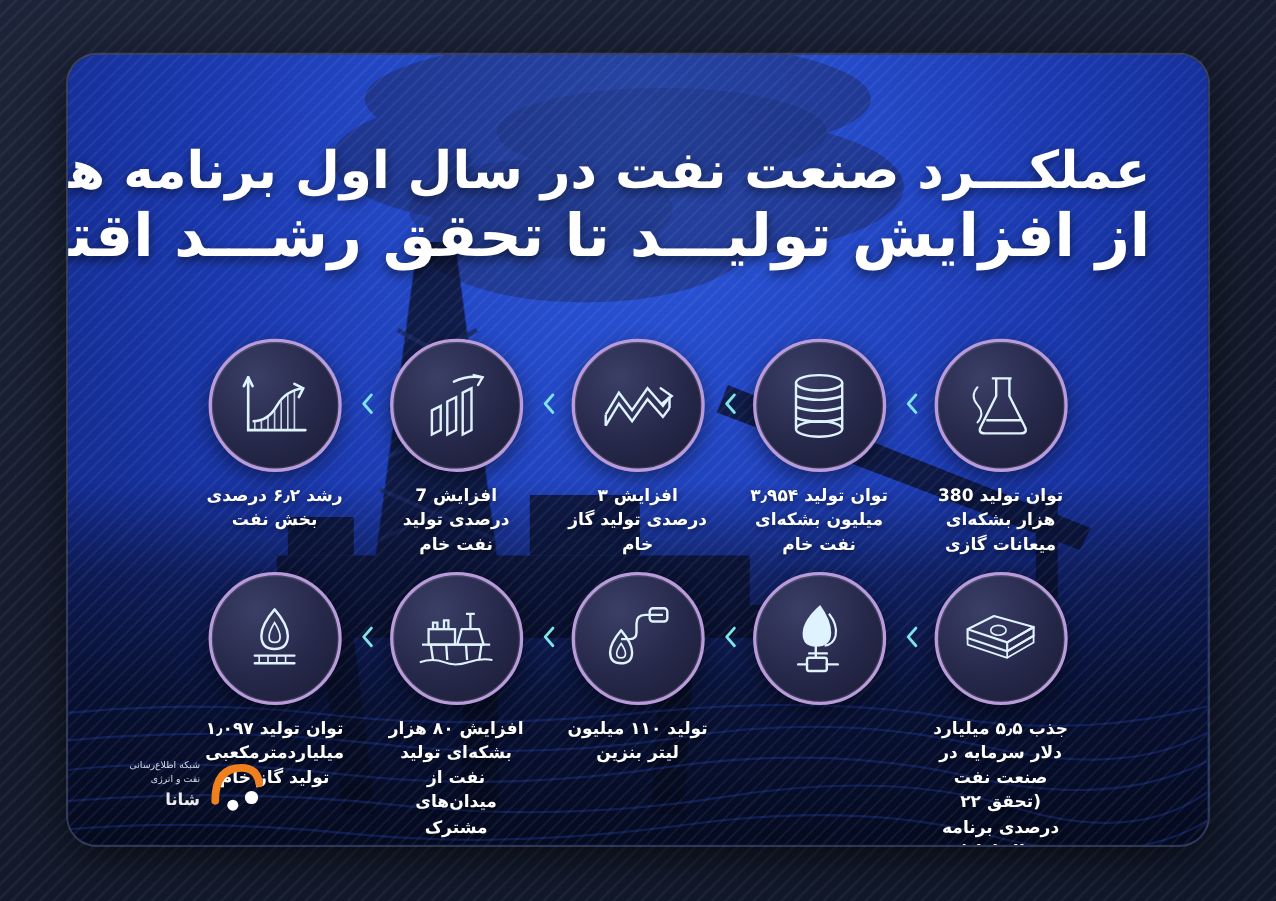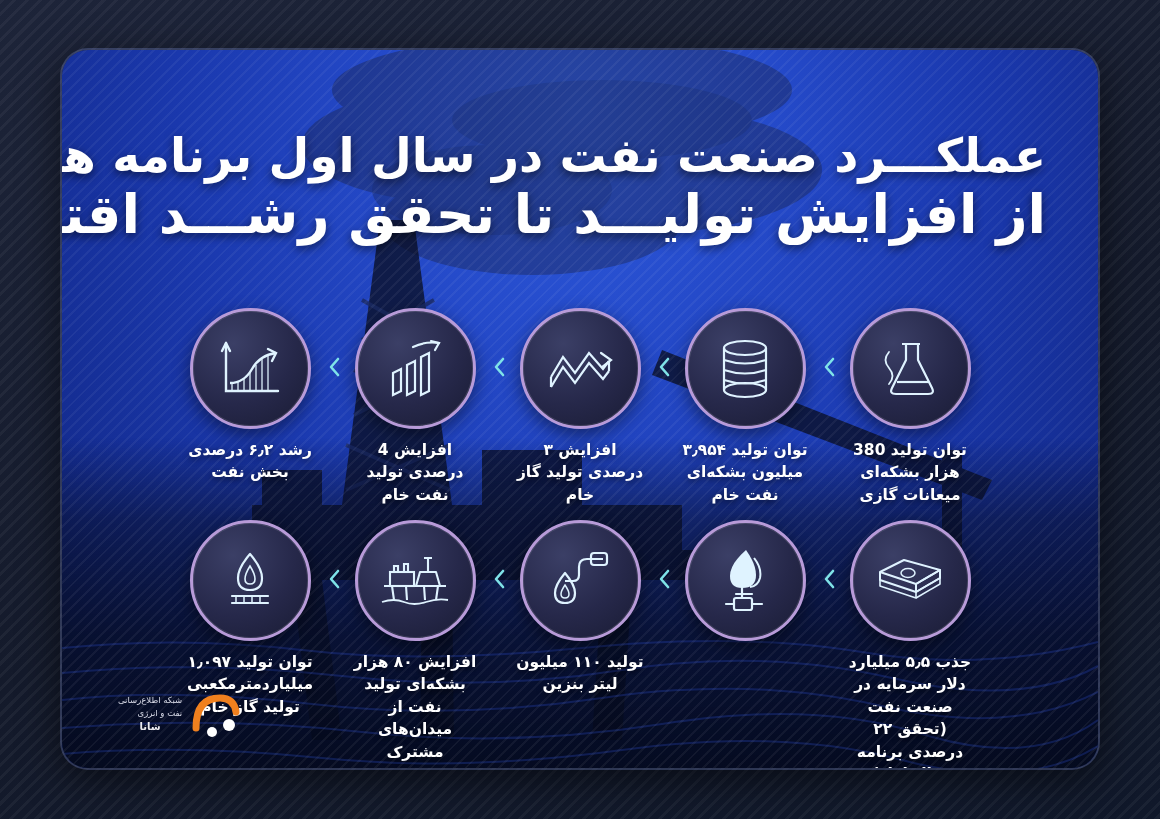--- a/index.html
+++ b/index.html
@@ -85,21 +85,21 @@
   }
   .chev svg{display:block}
 
   
   #logo{
     position:absolute;z-index:8;left:56px;bottom:28px;
     display:flex;align-items:center;gap:8px;direction:rtl;
   }
   #logo .mark{width:52px;height:52px;}
   #logo .txt{color:#e8eaf5;font-size:8.5px;line-height:1.5;text-align:right;opacity:.92;}
-  #logo .brand{font-size:10px;font-weight:bold;color:#fff;letter-spacing:1px;text-align:center;}
+  #logo .brand{font-size:15px;font-weight:bold;color:#fff;letter-spacing:1px;}
 </style>
 </head>
 <body>
 
 <div id="poster">
 
   <div id="card">
 
     <svg id="smoke" viewBox="0 0 1036 300" preserveAspectRatio="none">
       <g fill="#1b2240" opacity="0.75">
@@ -179,21 +179,21 @@
         </div>
         <div class="bubble">
           <svg width="64" height="60" viewBox="0 0 64 60" fill="none" stroke="#dff3ff" stroke-width="2.2">
             <path d="M10 34 L18 30 L18 52 L10 56 Z"></path>
             <path d="M24 26 L32 22 L32 52 L24 56 Z"></path>
             <path d="M38 18 L46 14 L46 52 L38 56 Z"></path>
             <path d="M30 8 Q 42 2 56 4" stroke-linecap="round"></path>
             <path d="M48 2 L56 4 L52 11" stroke-linecap="round"></path>
           </svg>
         </div>
-        <div class="cap">افزایش 4 درصدی تولید نفت خام</div>
+        <div class="cap">افزایش 7 درصدی تولید نفت خام</div>
       </div>
 
       <div class="cell">
         <div class="chev">
           <svg width="16" height="22" viewBox="0 0 16 22" fill="none" stroke="#7fe3e8" stroke-width="2.6" stroke-linecap="round" stroke-linejoin="round">
               <path d="M11 3 L4 11 L11 19"></path>
             </svg>
         </div>
         <div class="bubble">
           <svg width="70" height="52" viewBox="0 0 70 52" fill="none" stroke="#dff3ff" stroke-width="2.2">

